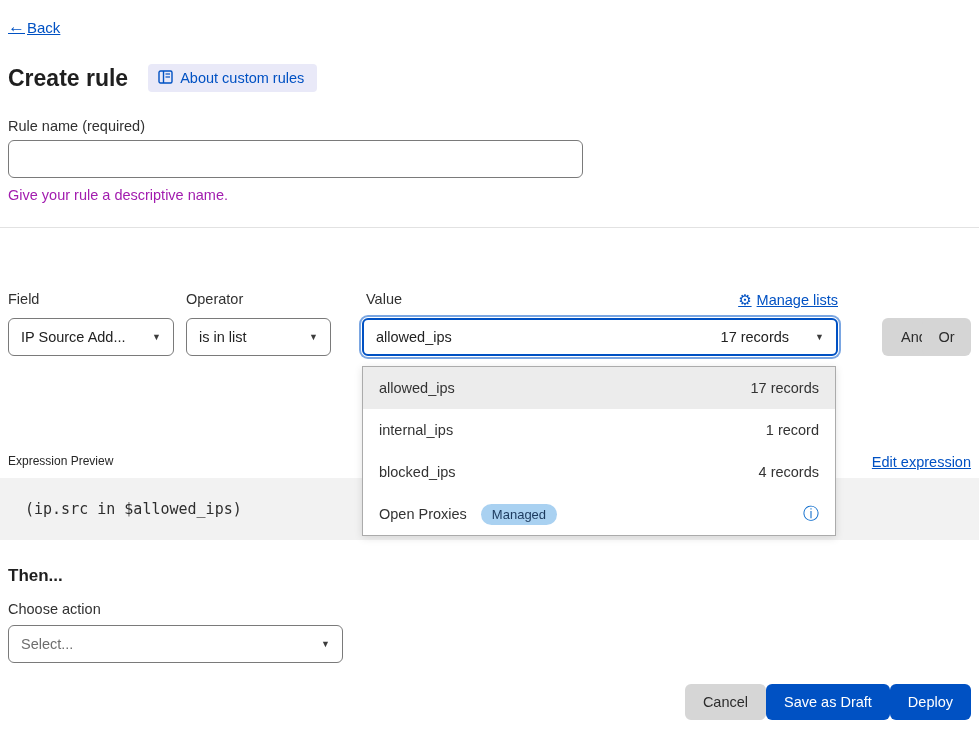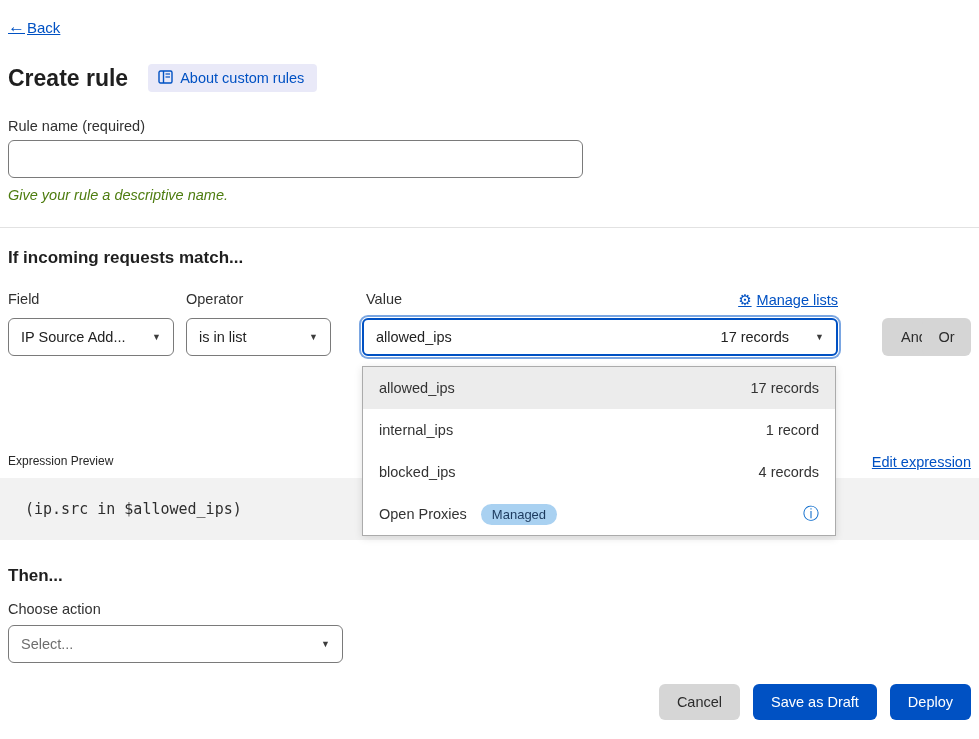--- a/index.html
+++ b/index.html
@@ -38,21 +38,21 @@
 
   .text-input {
     position:absolute; left:8px; top:140px;
     width:575px; height:38px;
     border:1px solid #7a7a7a; border-radius:6px;
     padding:0 12px; font-size:14.5px;
     font-family:"Liberation Sans", sans-serif; color:#222;
     outline:none; background:#fff;
   }
 
-  .helper { position:absolute; left:8px; top:187px; color:#4d7c0f;font-style:italic; }
+  .helper { position:absolute; left:8px; top:187px; color:#a21caf; }
 
   .divider { position:absolute; left:0; top:227px; width:979px; height:1px; background:#e2e2e2; }
 
   .section-heading { position:absolute; font-size:17px; font-weight:700; color:#1f1f1f; }
 
   .select {
     position:absolute; height:38px;
     border:1px solid #7a7a7a; border-radius:6px;
     background:#fff; display:flex; align-items:center;
     justify-content:space-between; padding:0 12px;
@@ -109,21 +109,21 @@
     background:#f2f2f2; display:flex; align-items:center;
     padding-left:25px; z-index:1;
   }
   .code-block code {
     font-family:"DejaVu Sans Mono","Liberation Mono",monospace;
     font-size:15px; color:#2e2e2e;
   }
 
   .footer {
     position:absolute; right:8px; top:684px;
-    display:flex; gap:13px;
+    display:flex; 
   }
   .btn {
     height:36px; border:none; border-radius:6px;
     font-family:"Liberation Sans", sans-serif;
     font-size:14.5px; cursor:pointer; padding:0 18px;
   }
   .btn-gray { background:#d6d6d6; color:#2c2c2c; }
   .btn-blue { background:#0051c3; color:#fff; }
 </style>
 </head>
@@ -148,21 +148,20 @@
       <span>About custom rules</span>
     </span>
   </div>
 
   <label class="field-label" style="left:8px; top:118px;">Rule name (required)</label>
   <input class="text-input" type="text" value="" style="">
   <div class="helper">Give your rule a descriptive name.</div>
 
   <div class="divider"></div>
 
-  <h2 class="section-heading" style="left:8px; top:248px;">If incoming requests match...</h2>
 
   <label class="field-label" style="left:8px; top:291px;">Field</label>
   <label class="field-label" style="left:186px; top:291px;">Operator</label>
   <label class="field-label" style="left:366px; top:291px;">Value</label>
 
   <a class="manage-lists">
     <span class="gear">⚙</span>
     <span>Manage lists</span>
   </a>
 

